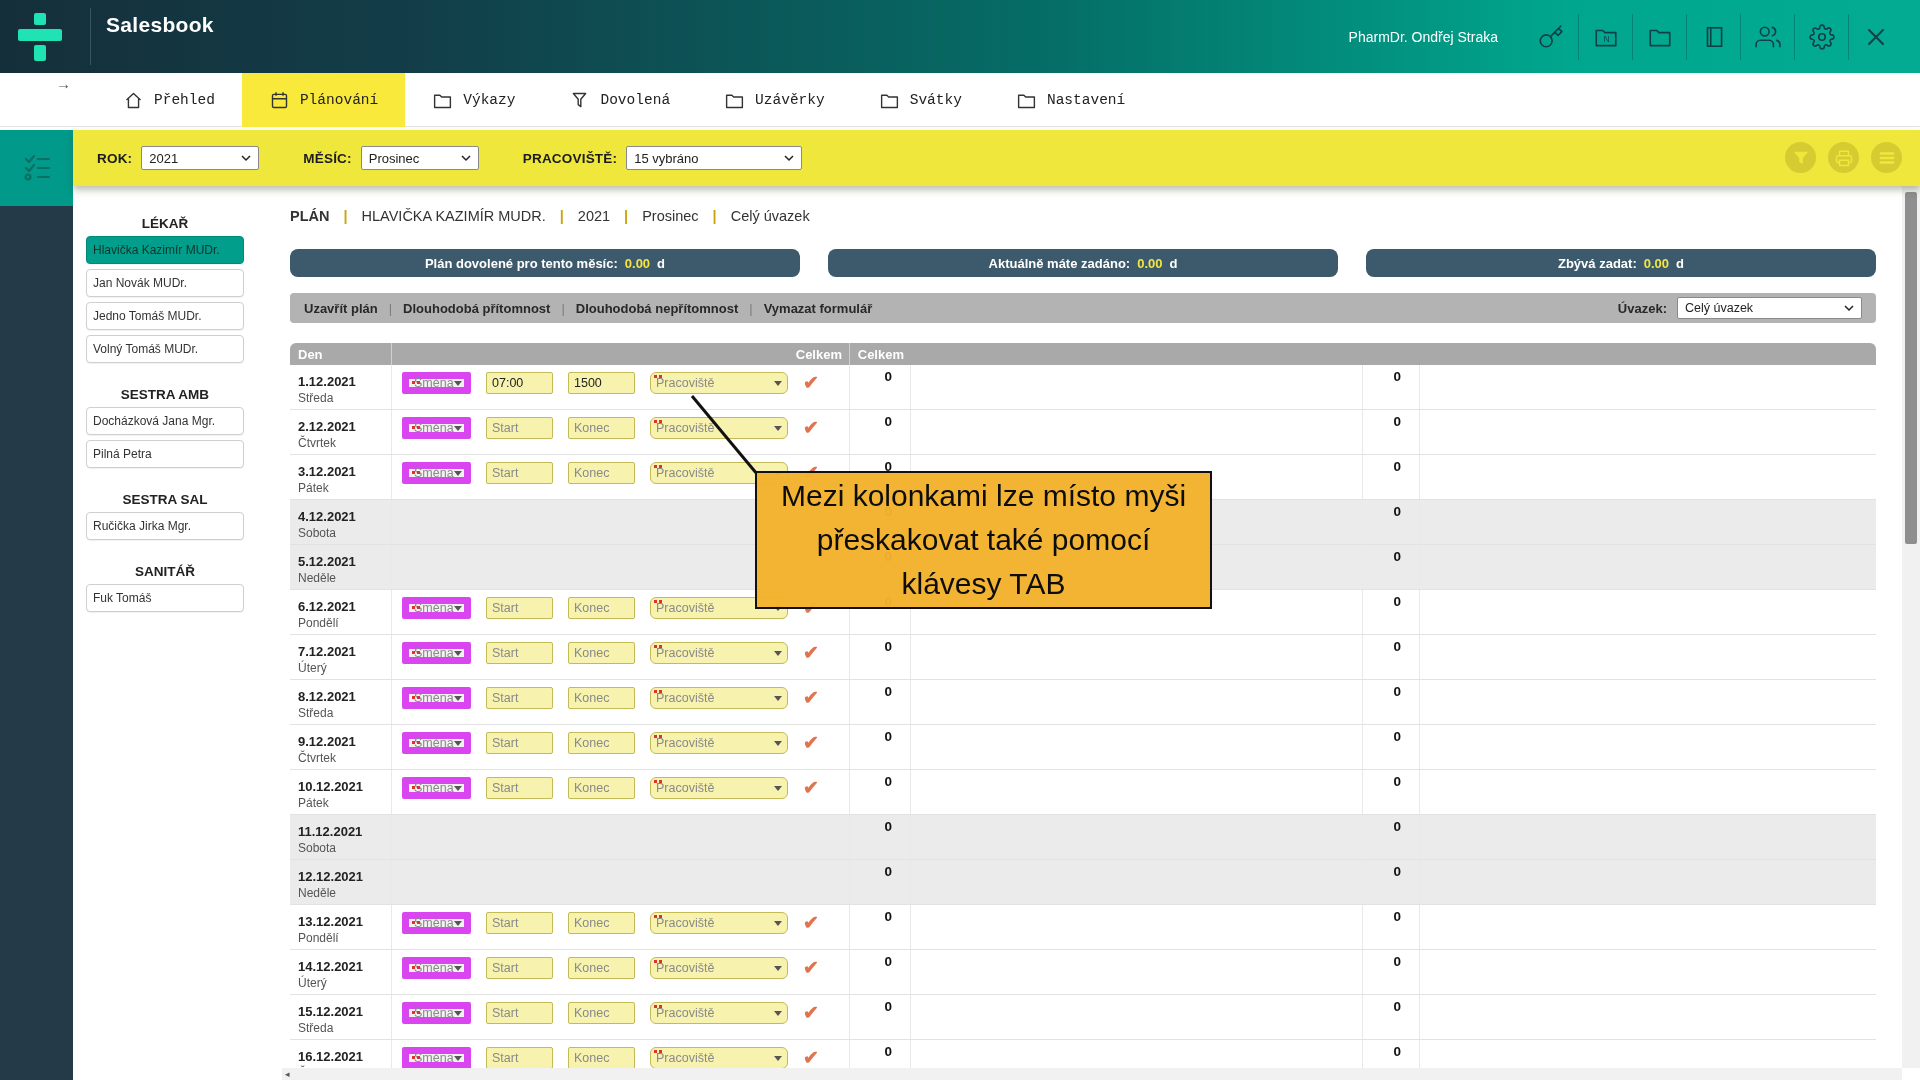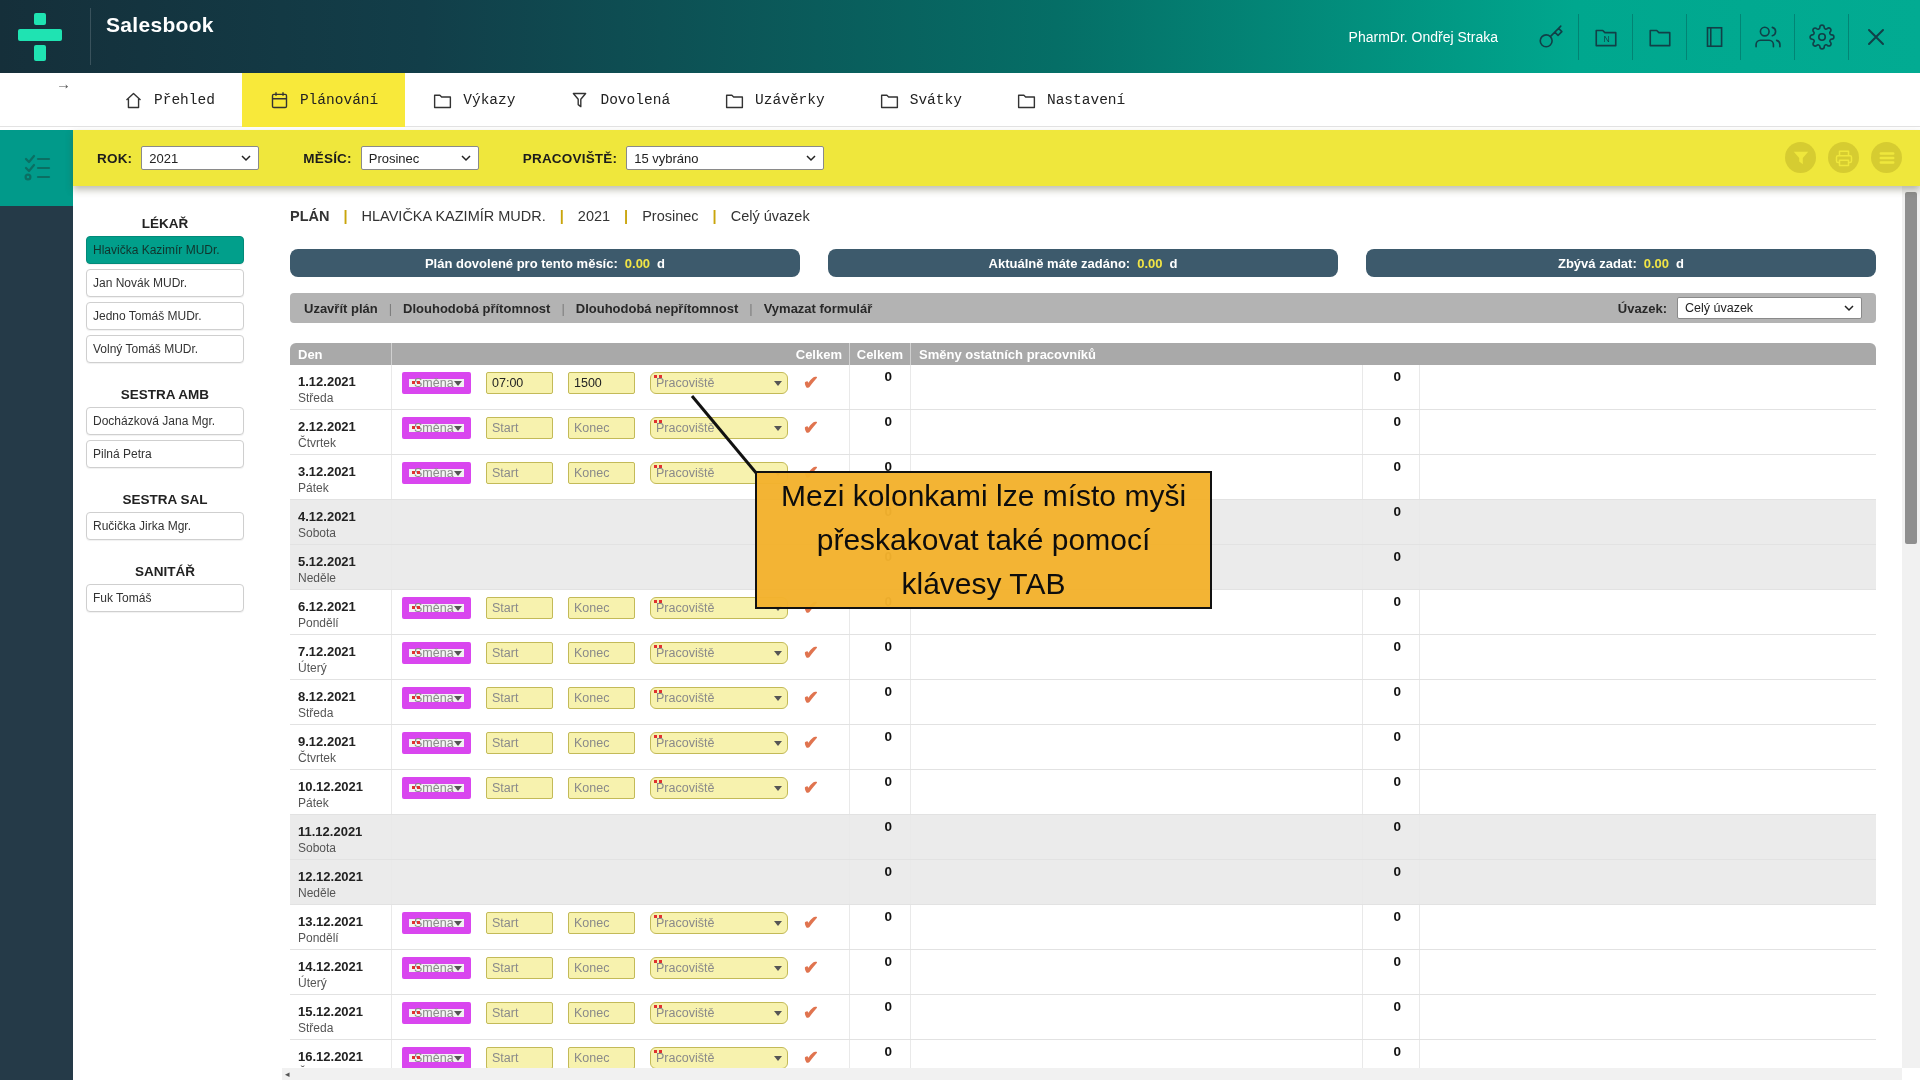--- a/index.html
+++ b/index.html
@@ -275,21 +275,21 @@
   <div class="f-gap"></div>
   <span class="f-label">MĚSÍC:</span>
   <div class="f-select" style="width:118px">
     <span>Prosinec</span>
     <svg width="10" height="10" viewBox="0 0 10 10" fill="none" stroke="#222" stroke-width="1.5">
         <polyline points="1,3 5,7 9,3"></polyline>
       </svg>
   </div>
   <div class="f-gap"></div>
   <span class="f-label">PRACOVIŠTĚ:</span>
-  <div class="f-select" style="width:198px">
+  <div class="f-select" style="width:176px">
     <span>15 vybráno</span>
     <svg width="10" height="10" viewBox="0 0 10 10" fill="none" stroke="#222" stroke-width="1.5">
         <polyline points="1,3 5,7 9,3"></polyline>
       </svg>
   </div>
   <div class="f-buttons">
     <div class="f-circle">
       <svg width="18" height="18" viewBox="0 0 20 20">
           <path d="M2 3h16l-6 7v7l-4-3v-4z" fill="#efe73c"></path>
         </svg>
@@ -411,21 +411,20 @@
           </svg>
       </div>
     </div>
   </div>
 
   <div class="ptable">
     <div class="thead">
       <div>Den</div>
       <div class="num">Celkem</div>
       <div class="num">Celkem</div>
-      <div>Směny ostatních pracovníků</div>
     </div>
     <div class="tbody">
 
         <div class="trow">
           <div class="cell-den">
             <div class="d-date">1.12.2021</div>
             <div class="d-day">Středa</div>
           </div>
           <div class="cell-pres">
             <span style="display:flex;gap:15px;align-items:flex-start">

